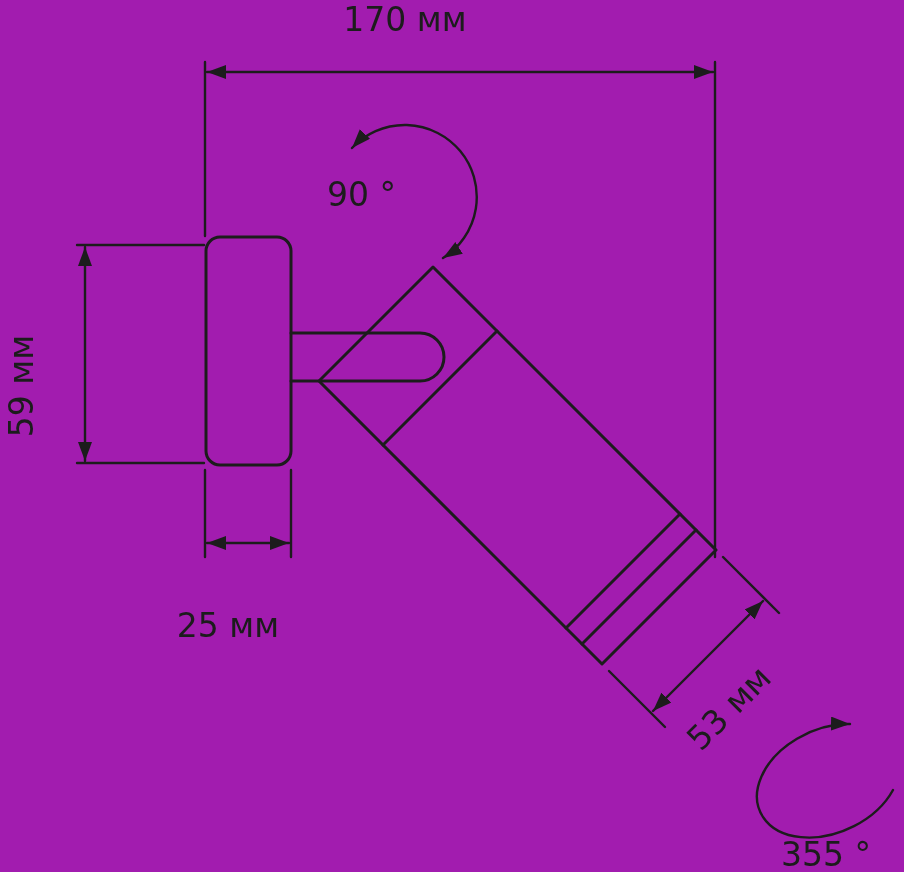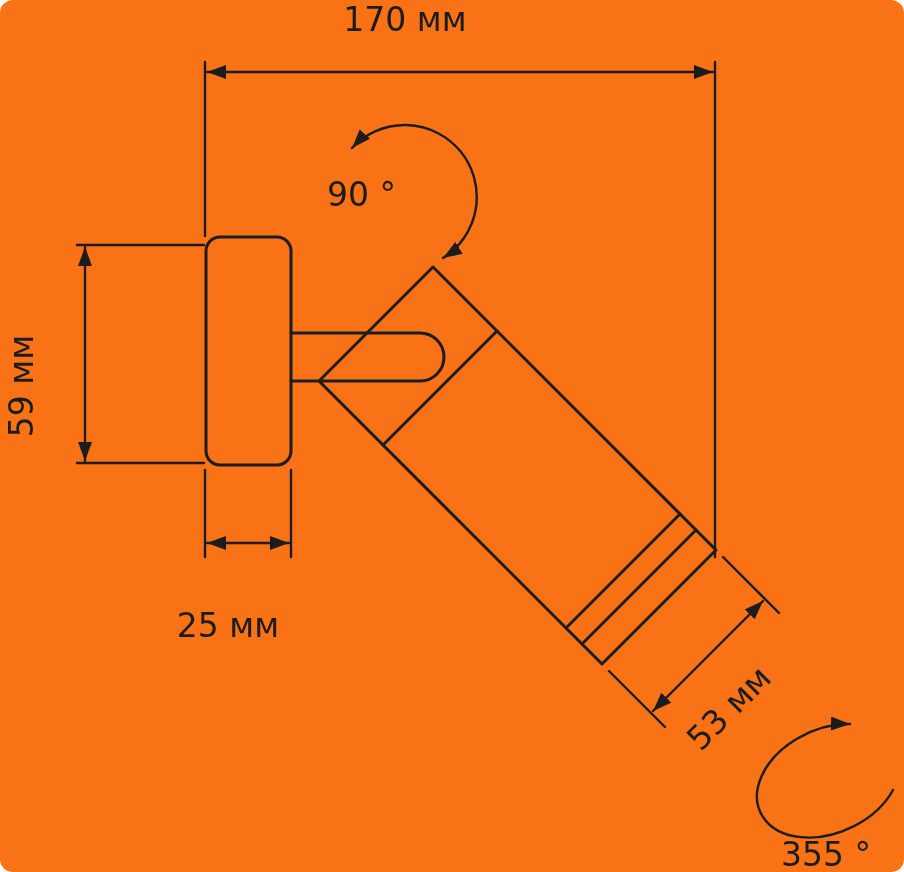--- a/index.html
+++ b/index.html
@@ -4,24 +4,23 @@
 <style>
   html, body {
     margin: 0;
     padding: 0;
     background: #ffffff;
   }
   .canvas {
     position: relative;
     width: 904px;
     height: 872px;
-    background: #f97316;
+    background: #a21caf;
     overflow: hidden;
     font-family: "DejaVu Sans", "Liberation Sans", sans-serif;
-    border-radius: 13px;
   }
   svg text {
     font-family: "DejaVu Sans", "Liberation Sans", sans-serif;
     font-size: 33px;
     font-weight: 400;
   }
 </style>
 </head>
 <body>
 

